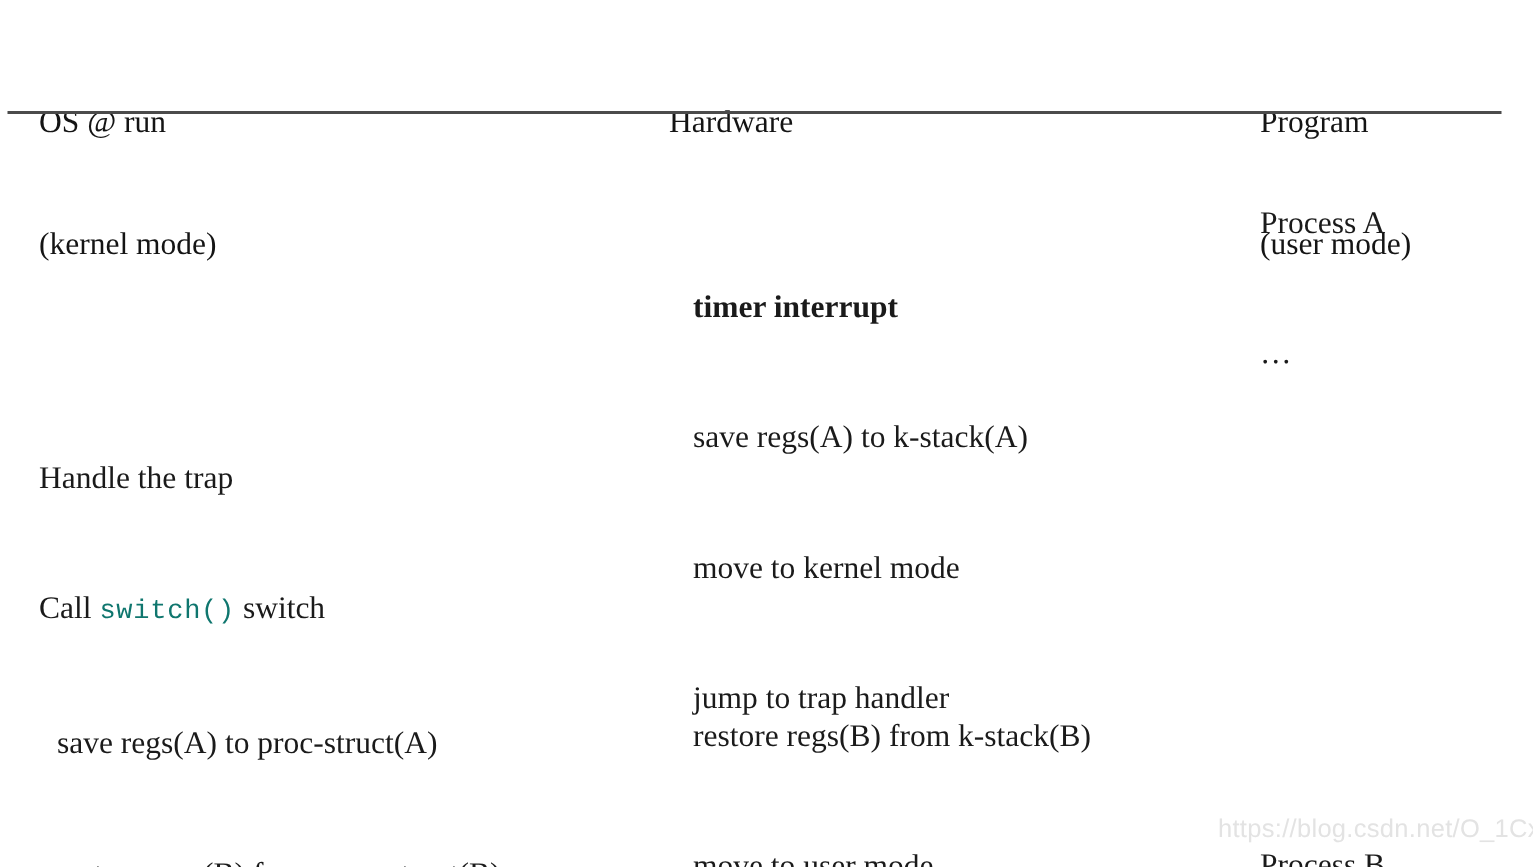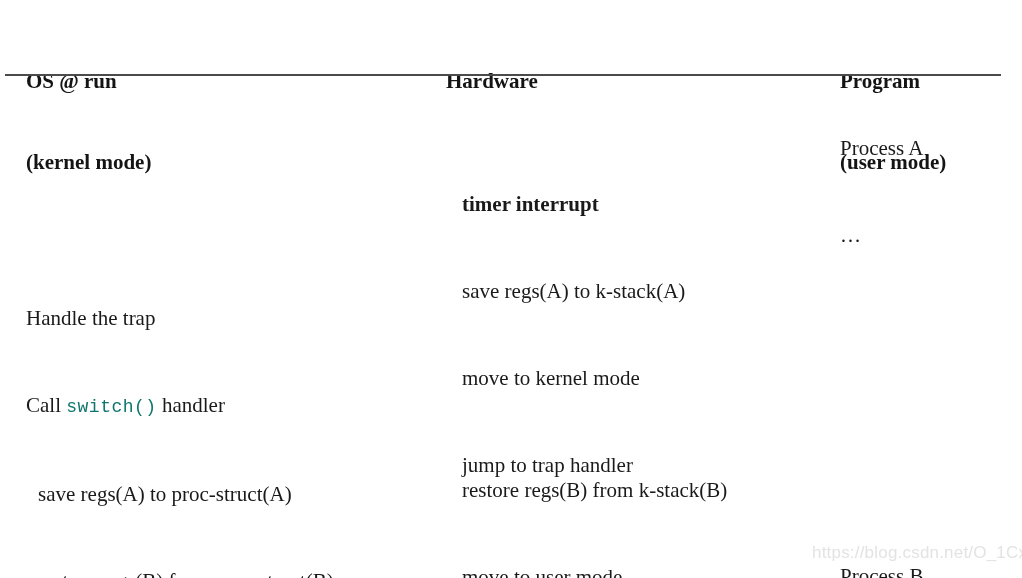--- a/index.html
+++ b/index.html
@@ -14,21 +14,21 @@
     background: #ffffff;
     overflow: hidden;
     font-family: "Liberation Serif", "DejaVu Serif", serif;
     color: #1a1a1a;
     -webkit-font-smoothing: antialiased;
   }
 
   
   .col-header {
     position: absolute;
-    font-weight: bold;
+    font-weight: normal;
     font-size: 21px;
     line-height: 27px;
     color: #141414;
     white-space: pre;
   }
   #hdr-os       { left: 26px;  top: 14px; }
   #hdr-hardware { left: 446px; top: 14px; }
   #hdr-program  { left: 840px; top: 14px; }
 
   .hrule {
@@ -115,21 +115,21 @@
 
   <div id="hw-block-1" class="block">
     <div class="line bold">timer interrupt</div>
     <div class="line">save regs(A) to k-stack(A)</div>
     <div class="line">move to kernel mode</div>
     <div class="line">jump to trap handler</div>
   </div>
 
   <div id="os-block" class="block">
     <div class="line">Handle the trap</div>
-    <div class="line"><span>Call </span><span class="mono">switch()</span><span> handler</span></div>
+    <div class="line"><span>Call </span><span class="mono">switch()</span><span> switch</span></div>
     <div class="line indent">save regs(A) to proc-struct(A)</div>
     <div class="line indent">restore regs(B) from proc-struct(B)</div>
     
     
   </div>
 
   <div id="hw-block-2" class="block">
     <div class="line">restore regs(B) from k-stack(B)</div>
     <div class="line">move to user mode</div>
     

